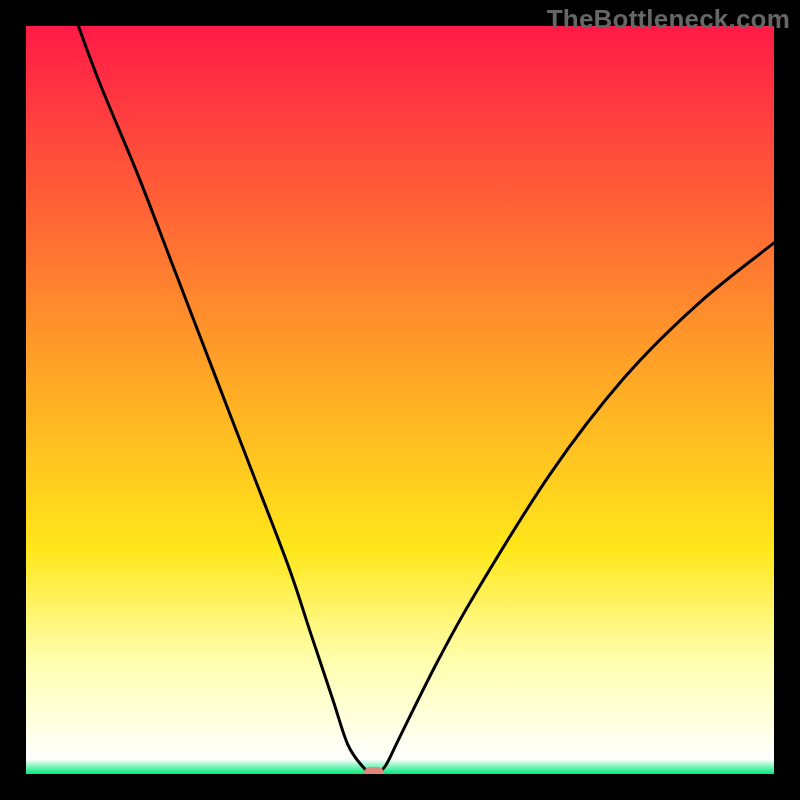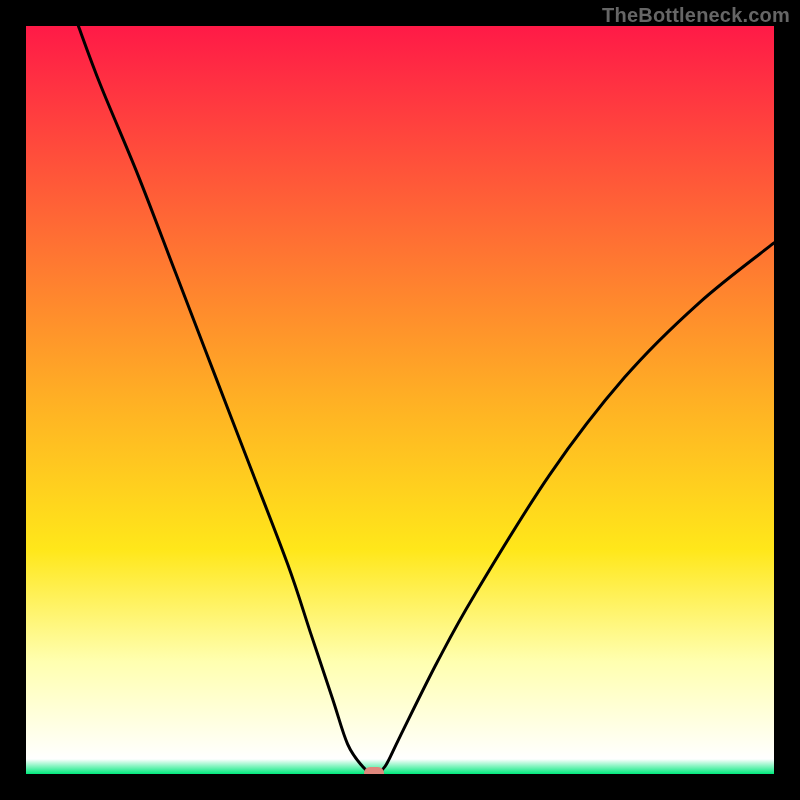--- a/index.html
+++ b/index.html
@@ -15,21 +15,21 @@
     position: relative;
     width: 800px;
     height: 800px;
     background: #000;
   }
   .watermark {
     position: absolute;
     top: 4px;
     right: 10px;
     color: #666;
-    font-size: 20px;
+    font-size: 26px;
     font-weight: 600;
     letter-spacing: 0.2px;
     z-index: 5;
   }
   .plot {
     position: absolute;
     left: 26px;
     top: 26px;
     width: 748px;
     height: 748px;

